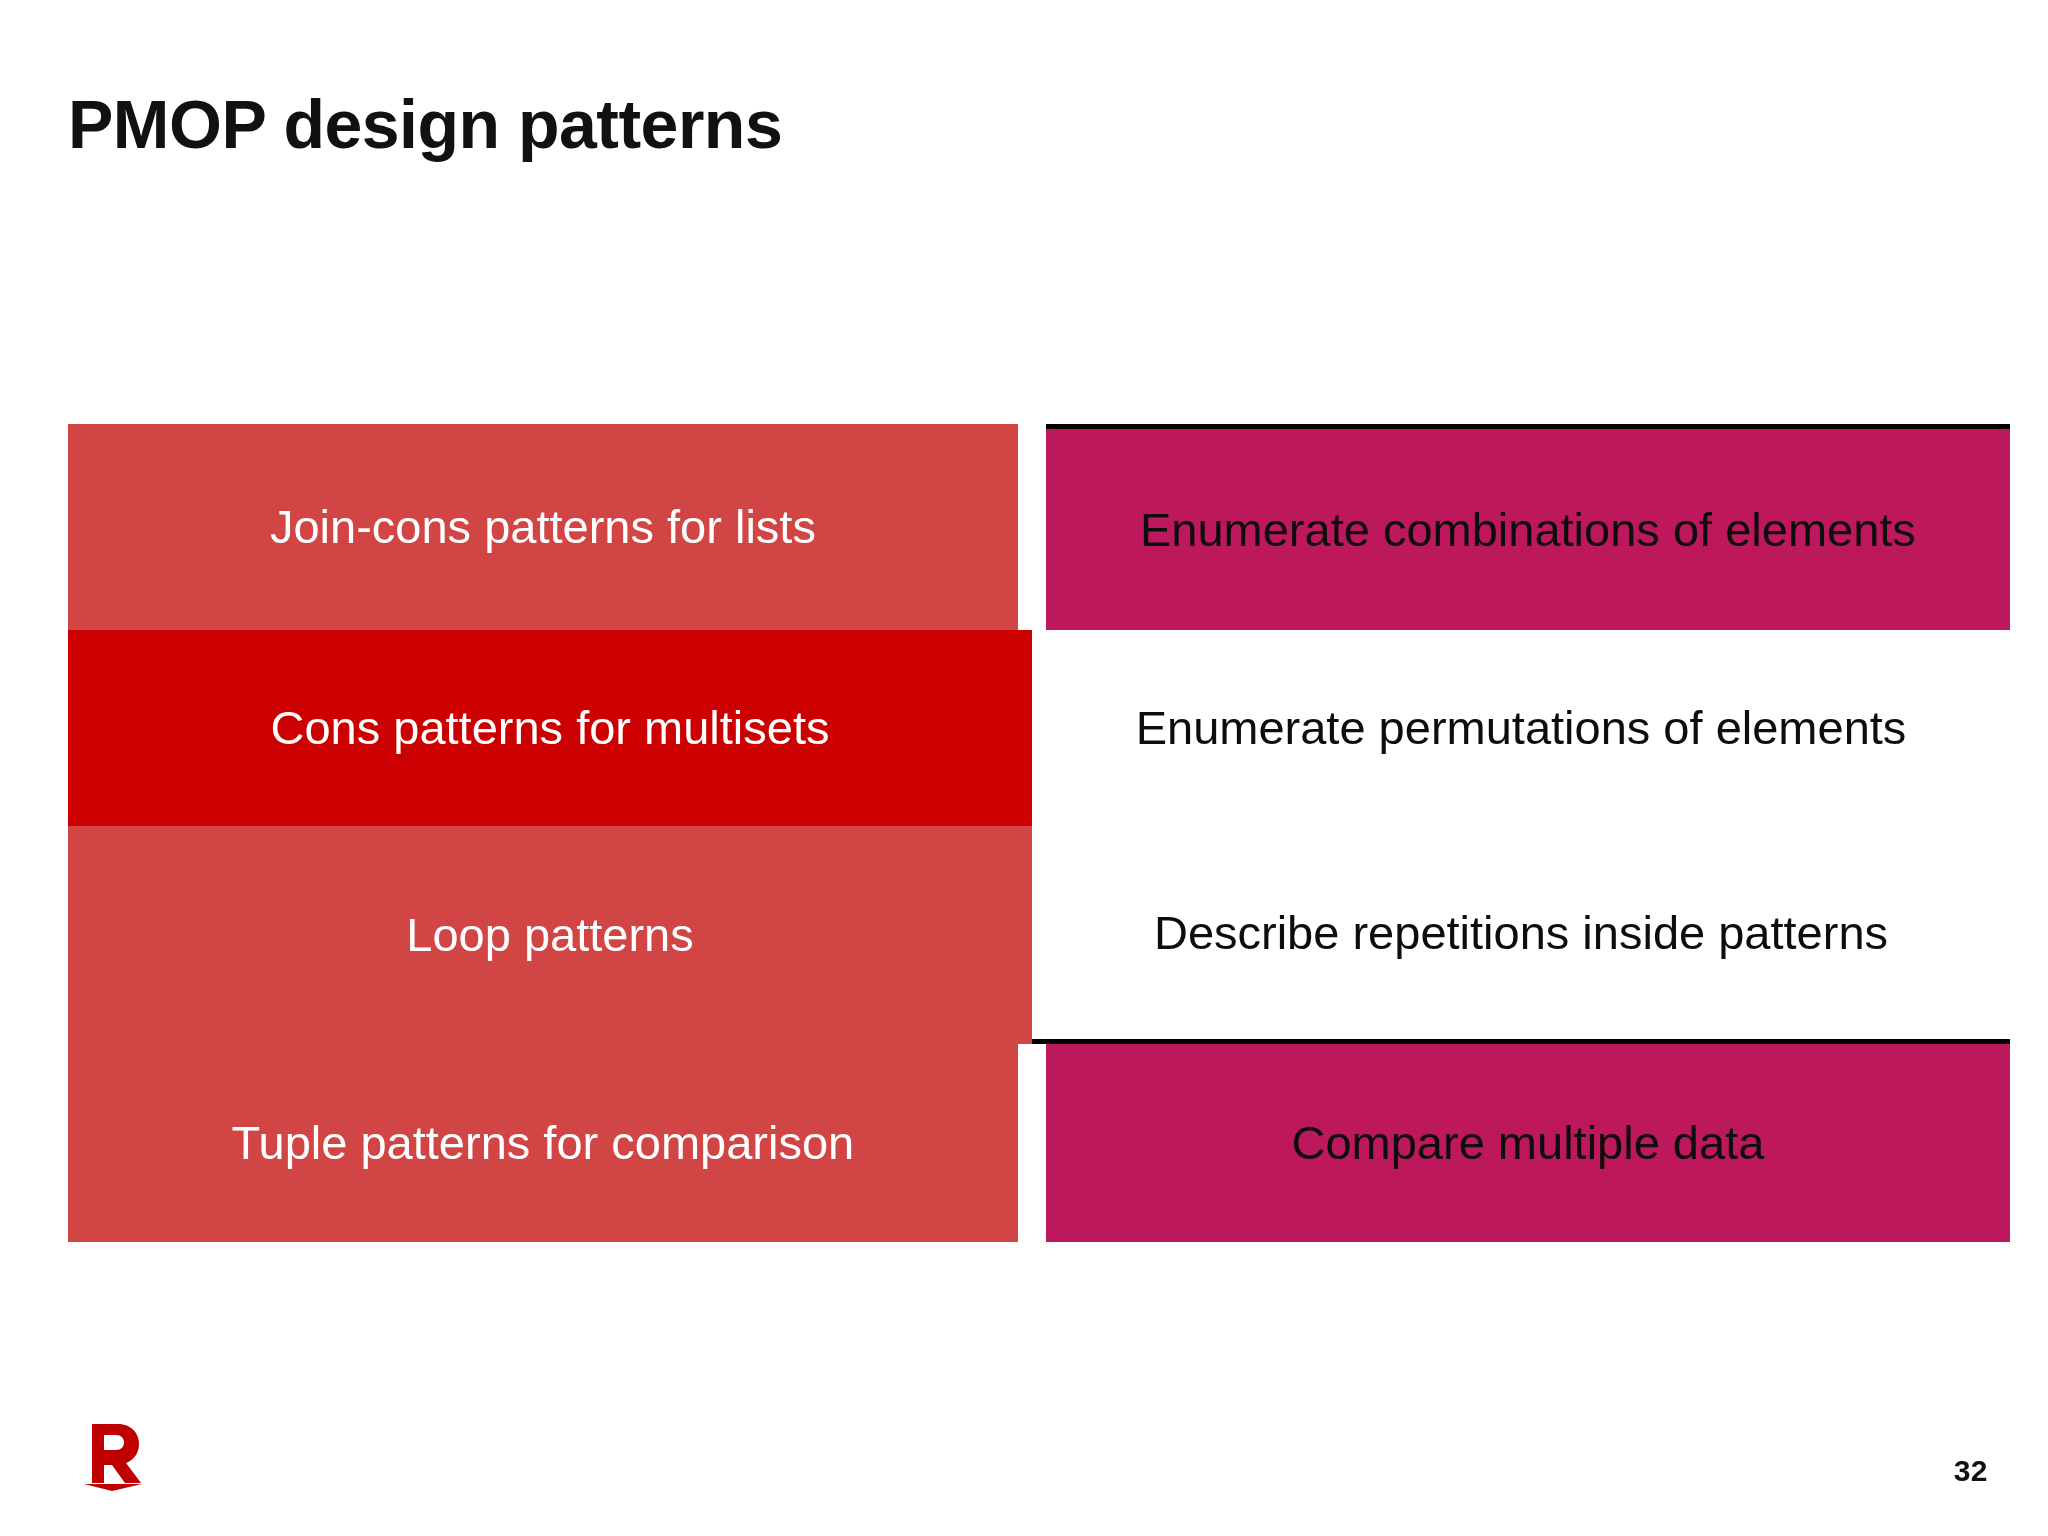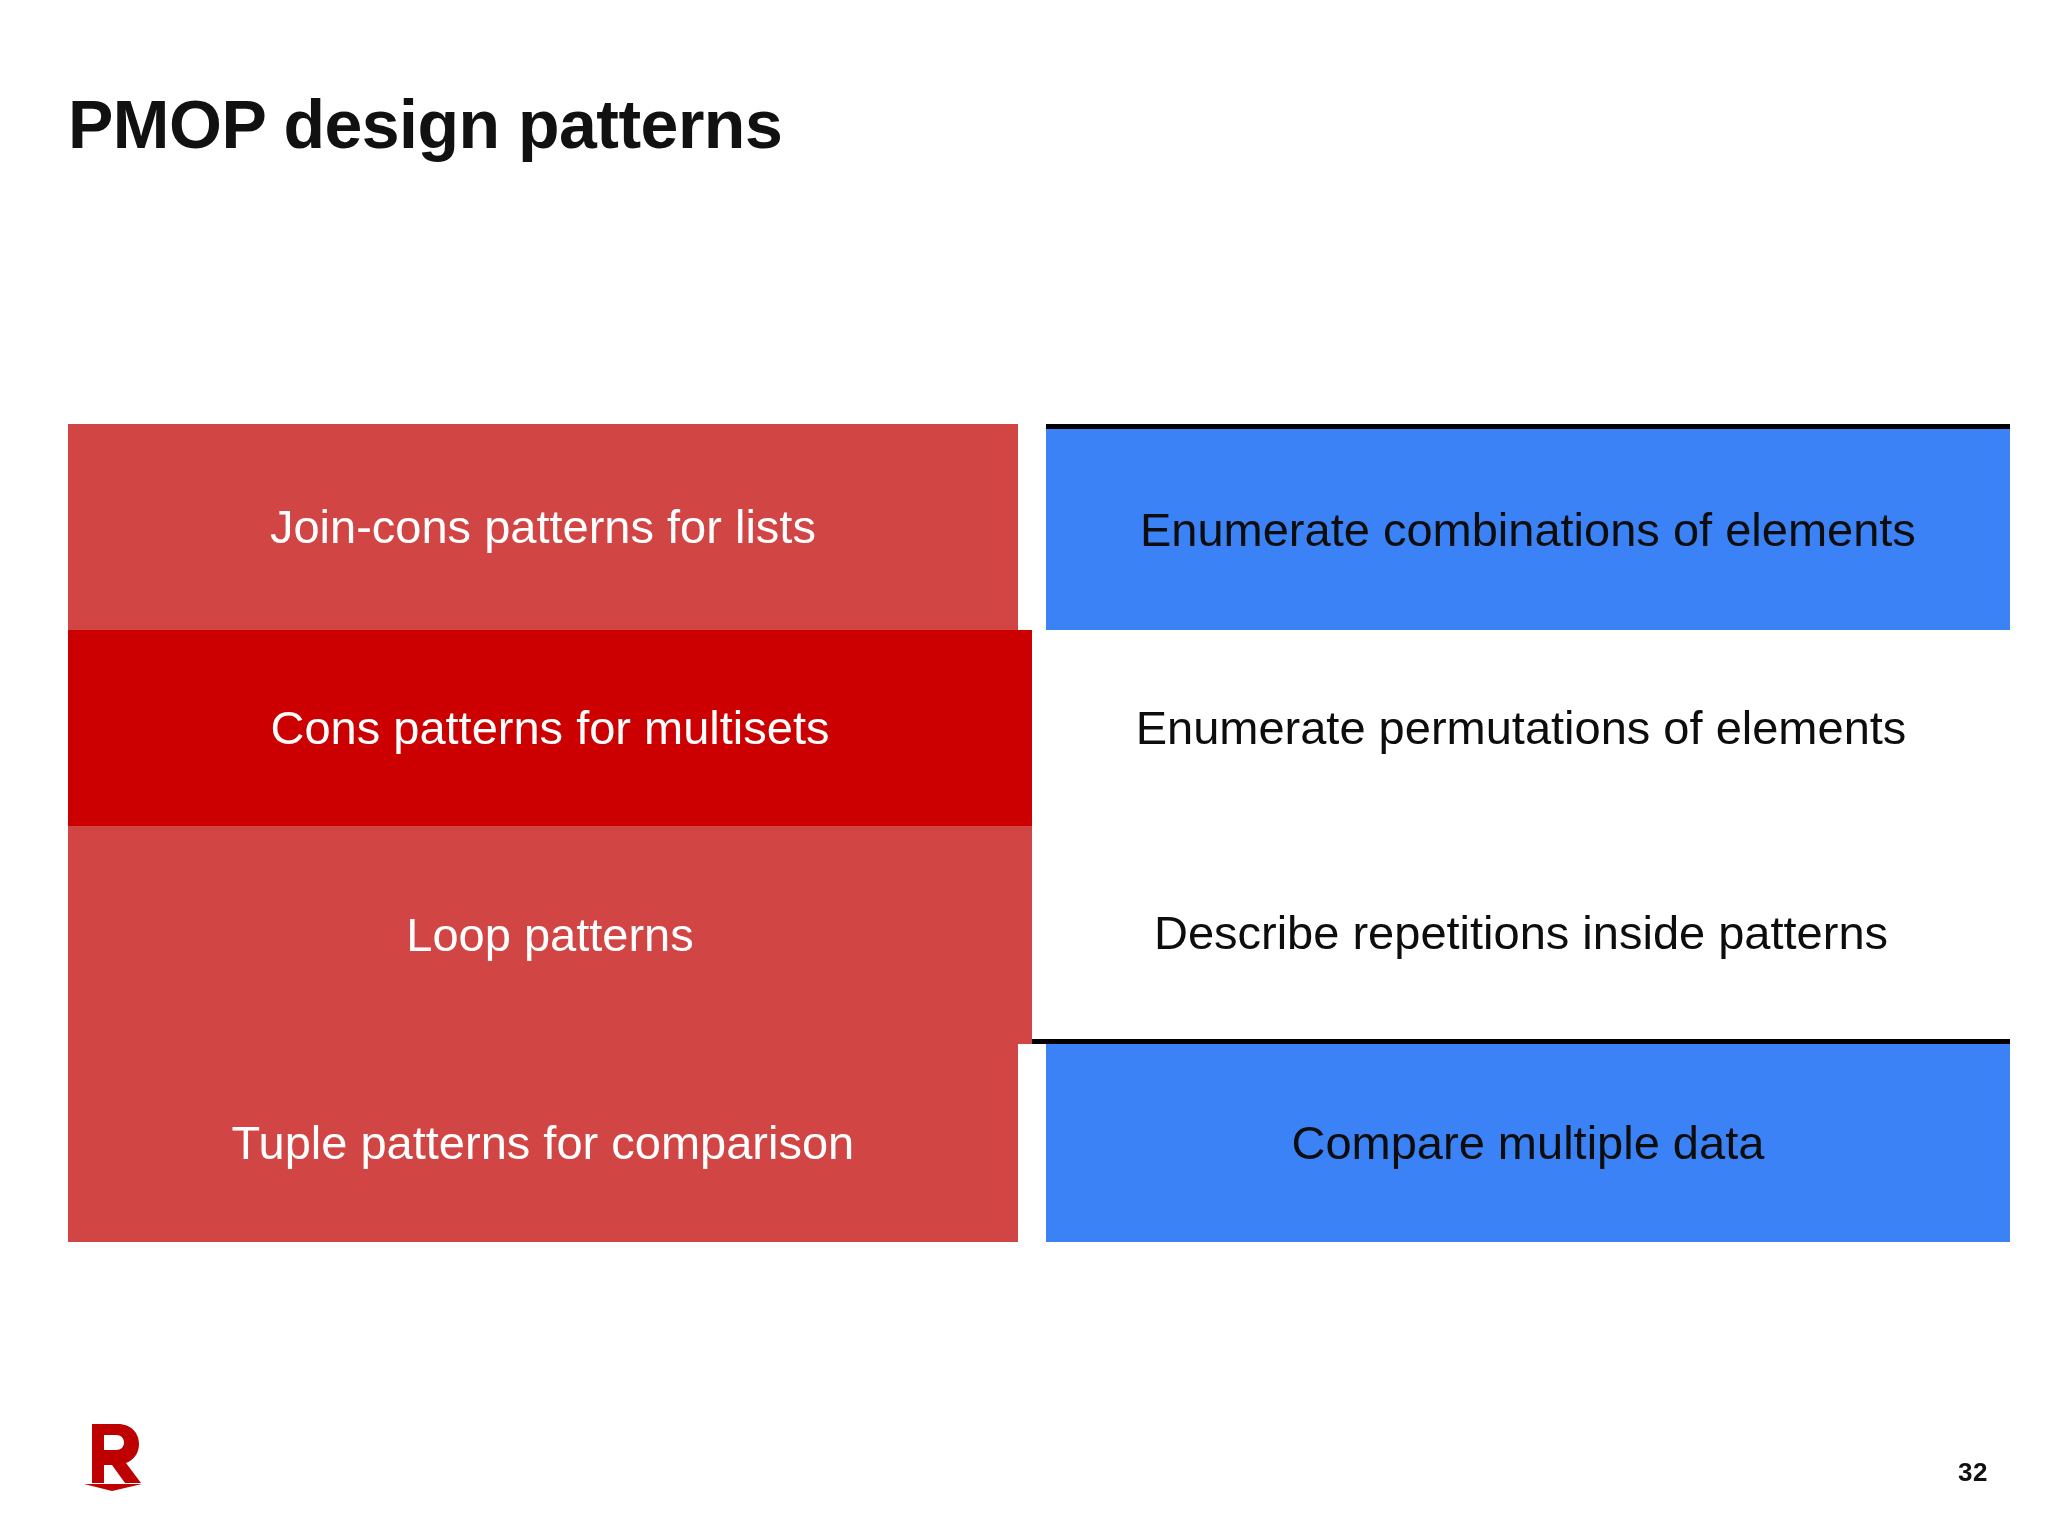--- a/index.html
+++ b/index.html
@@ -73,41 +73,41 @@
 
   
   .row-h-a { height: 206px; }
   .row-h-b { height: 196px; }
   .row-h-c { height: 198px; }
   .row-h-d { height: 218px; }
 
   
   .tint-red-light  { background: #d14545; }
   .tint-red-dark   { background: #cc0000; }
-  .tint-gray       { background: #3b82f6; margin-left: 28px; }
+  .tint-gray       { background: #be185d; margin-left: 28px; }
   .tint-white      { background: #ffffff; }
 
   
   .rule-top  { border-top: 5px solid #000000; }
   .rule-bot  { border-bottom: 5px solid #000000; }
 
   
   .brand-logo {
     position: absolute;
     left: 76px;
     bottom: 42px;
     width: 72px;
     height: 74px;
   }
 
   .page-number {
     position: absolute;
     right: 60px;
     bottom: 48px;
-    font-size: 26px;
+    font-size: 30px;
     font-weight: bold;
     color: #111111;
     letter-spacing: 0.5px;
   }
 </style>
 </head>
 <body>
 
 <div class="slide-title">PMOP design patterns</div>
 

